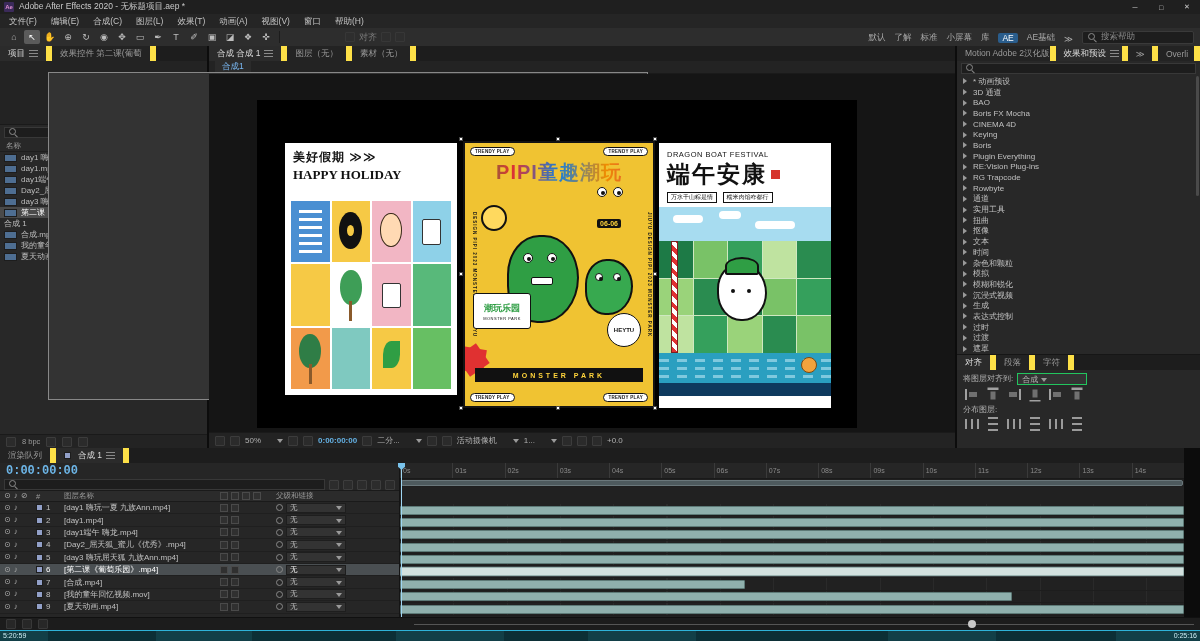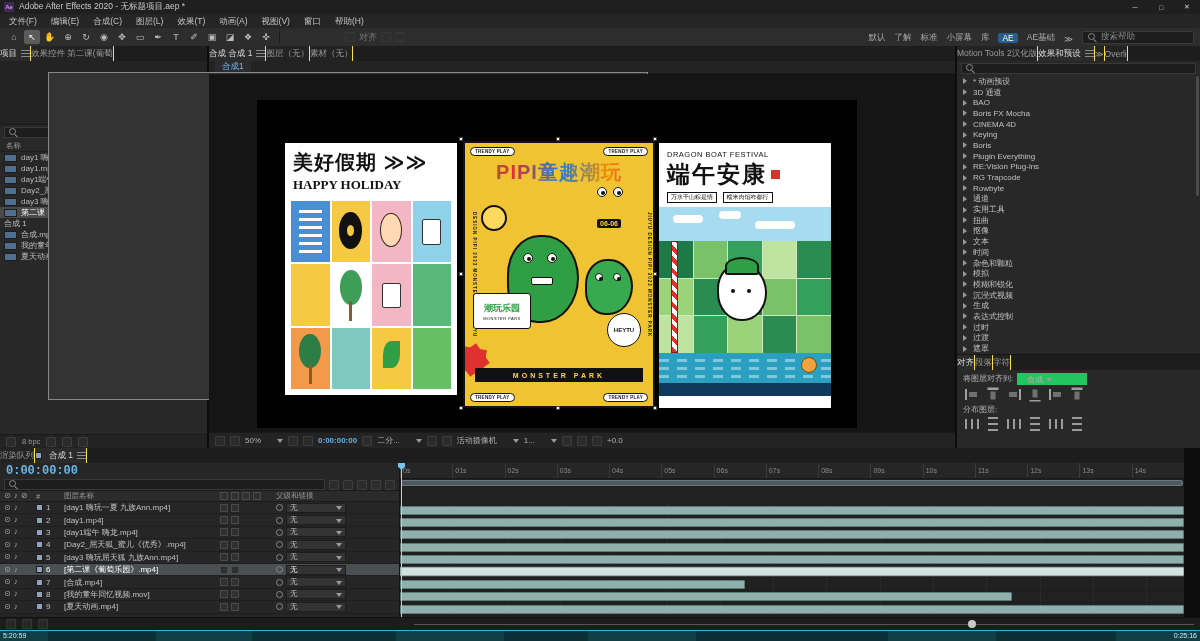--- a/index.html
+++ b/index.html
@@ -15,21 +15,21 @@
 .toolbar{position:absolute;top:28px;left:0;right:0;height:18px;background:#2d2d2d;display:flex;align-items:center;padding:0 6px;gap:2px}
 .tool{width:16px;height:14px;display:flex;align-items:center;justify-content:center;font-size:9px;color:#bdbdbd;border-radius:2px}
 .tool.active{background:#5b5b5b;color:#fff}
 .vsep{width:1px;height:12px;background:#1c1c1c;margin:0 3px}
 .snap{display:flex;align-items:center;gap:4px;margin-left:60px;opacity:.55}
 .ws-wrap{margin-left:auto;display:flex;align-items:flex-end;gap:9px;font-size:8.5px;color:#aaa}
 .ws.active{background:#2a5d8c;color:#fff;padding:0 4px;border-radius:2px}
 .hsearch{display:flex;align-items:center;gap:4px;background:#1d1d1d;border:1px solid #3a3a3a;border-radius:2px;height:13px;padding:0 5px;width:112px;color:#8a8a8a}
 
 .tabbar{height:15px;background:#1d1d1d;display:flex}
-.tab{height:15px;padding:0 0;display:flex;align-items:center;gap:4px;background:#232323;color:#9a9a9a;font-size:8.5px;border-right:1px solid #fde047;white-space:nowrap;overflow:hidden}
+.tab{height:15px;padding:0 8px;display:flex;align-items:center;gap:4px;background:#232323;color:#9a9a9a;font-size:8.5px;border-right:6px solid #fde047;white-space:nowrap;overflow:hidden}
 .tab.active{background:#2b2b2b;color:#dcdcdc}
 .hamb{width:9px;height:7px;background:repeating-linear-gradient(#8a8a8a 0 1px,transparent 1px 3px);flex:none}
 .mag{position:relative;width:9px;height:9px;flex:none}
 .mag::before{content:"";position:absolute;left:0;top:0;width:5px;height:5px;border:1px solid #8a8a8a;border-radius:50%}
 .mag::after{content:"";position:absolute;left:6px;top:6px;width:4px;height:1px;background:#8a8a8a;transform:rotate(45deg);transform-origin:0 0}
 .car{width:0;height:0;border:3px solid transparent;border-top:4px solid #9a9a9a;margin-top:4px;flex:none}
 .tri{width:0;height:0;border:3px solid transparent;border-left:4px solid #9a9a9a;flex:none}
 .sq{width:10px;height:10px;border:1px solid #555;border-radius:1px;background:#333;flex:none}
 .sq.dim{opacity:.5}
 .searchrow{display:flex;align-items:center;gap:4px;background:#1d1d1d;border:1px solid #383838;margin:2px 4px;height:11px;padding:0 4px}
@@ -51,21 +51,21 @@
 .subtab{height:13px;background:#232323;display:flex;align-items:center;padding-left:6px;border-bottom:1px solid #1a1a1a}
 .subtab span{color:#79b8f3;font-size:8.5px;background:#2b2b2b;padding:0 7px;height:13px;display:flex;align-items:center}
 .viewer{position:relative;flex:1;background:#151515;overflow:hidden}
 .comp{position:absolute;left:48px;top:26px;width:600px;height:328px;background:#000}
 .vfooter{height:16px;background:#232323;display:flex;align-items:center;gap:5px;padding:0 6px;font-size:8px;color:#b0b0b0;border-top:1px solid #1a1a1a;white-space:nowrap;overflow:hidden}
 .tc{color:#64b1e4;font-weight:bold}
 .dd{display:flex;align-items:center;gap:16px}
 
 .poster{position:absolute;overflow:hidden}
 .p1{left:28px;top:43px;width:172px;height:252px;background:#fff;color:#111;padding:6px 8px}
-.p1-title{font-size:20px;font-weight:bold;letter-spacing:1px}
+.p1-title{font-size:12px;font-weight:bold;letter-spacing:1px}
 .p1-sub{font-family:"Liberation Serif",serif;font-size:13px;font-weight:bold;margin-top:1px}
 .p1-grid{position:absolute;left:6px;right:6px;top:58px;bottom:6px;display:grid;grid-template-columns:repeat(4,1fr);grid-template-rows:repeat(3,1fr);gap:2px}
 .tile{position:relative;overflow:hidden}
 .disc{position:absolute;left:20%;top:18%;width:60%;height:60%;background:#111;border-radius:50%}
 .disc::after{content:"";position:absolute;left:35%;top:35%;width:30%;height:30%;background:#f6c945;border-radius:50%}
 .face{position:absolute;left:22%;top:20%;width:55%;height:55%;background:#ffd9b3;border-radius:50%;border:1px solid #3a2a1a}
 .treec{position:absolute;left:22%;top:10%;width:56%;height:56%;background:#3e9e57;border-radius:50%}
 .trunk{position:absolute;left:46%;top:60%;width:8%;height:32%;background:#8a5a2b}
 .cup{position:absolute;left:25%;top:30%;width:50%;height:42%;background:#fff;border:1px solid #333;border-radius:2px}
 .winrow{position:absolute;inset:15% 20%;background:repeating-linear-gradient(#ffffff 0 3px,transparent 3px 8px)}
@@ -108,21 +108,21 @@
 .wave{position:absolute;left:0;right:0;height:3px;background:repeating-linear-gradient(90deg,#7fc9de 0 10px,transparent 10px 18px)}
 .sun3{position:absolute;right:14px;top:4px;width:16px;height:16px;background:#f2a33c;border-radius:50%;border:1px solid #7a4a12}
 .p3-foot{height:13px;background:#0e3a5e}
 
 .fx-list{height:278px;overflow:hidden}
 .fx-row{height:10.7px;display:flex;align-items:center;gap:3px;padding-left:6px;font-size:8px;color:#c0c0c0}
 .scroll-v{position:absolute;right:1px;top:30px;width:3px;height:120px;background:#4a4a4a;border-radius:2px}
 .align{border-top:1px solid #161616;display:flex;flex-direction:column}
 .align-body{padding:3px 6px;display:flex;flex-direction:column;gap:3px}
 .alrow{display:flex;align-items:flex-start;gap:4px;font-size:8px;color:#b0b0b0}
-.aldd{display:flex;align-items:center;gap:3px;background:#333;border:6px solid #22c55e;height:12px;padding:0 4px;min-width:70px}
+.aldd{display:flex;align-items:center;gap:3px;background:#333;border:1px solid #22c55e;height:12px;padding:0 4px;min-width:70px}
 .alico{width:14px;height:11px;background:linear-gradient(90deg,#a0a0a0 0 2px,transparent 2px),linear-gradient(#707070,#707070);background-size:100% 100%,8px 5px;background-position:0 0,4px 3px;background-repeat:no-repeat}
 .r90{transform:rotate(90deg)}.r180{transform:rotate(180deg)}.r270{transform:rotate(270deg)}
 .dsico{width:14px;height:10px;background:repeating-linear-gradient(90deg,#9a9a9a 0 2px,transparent 2px 6px)}
 .icorow{display:flex;gap:7px;padding:1px 2px}
 
 .tl{position:absolute;top:448px;left:0;right:16px;height:169px;background:#262626;display:flex;flex-direction:column}
 .tl-body{position:relative;flex:1;display:flex}
 .tl-left{width:400px;border-right:1px solid #141414;display:flex;flex-direction:column}
 .tl-right{position:relative;flex:1;background:#212121}
 .tcrow{height:16px;display:flex;align-items:center;padding:0 6px;gap:8px}
@@ -520,21 +520,21 @@
       <span class="sq dim"></span>
       <span class="sq dim"></span>
       <span class="sq dim"></span>
       <span>+0.0</span>
     </div>
   </div>
 
   <div class="panel right" style="position:relative">
     <div class="tabbar">
       <div class="tab" style="max-width:104px">
-        <span>Motion Tools 2汉化版</span>
+        <span>Motion Adobe 2汉化版</span>
       </div>
       <div class="tab active">
         <span>效果和预设</span>
         <span class="hamb"></span>
       </div>
       <div class="tab">
         <span>≫</span>
       </div>
       <div class="tab">
         <span>Overli</span>

